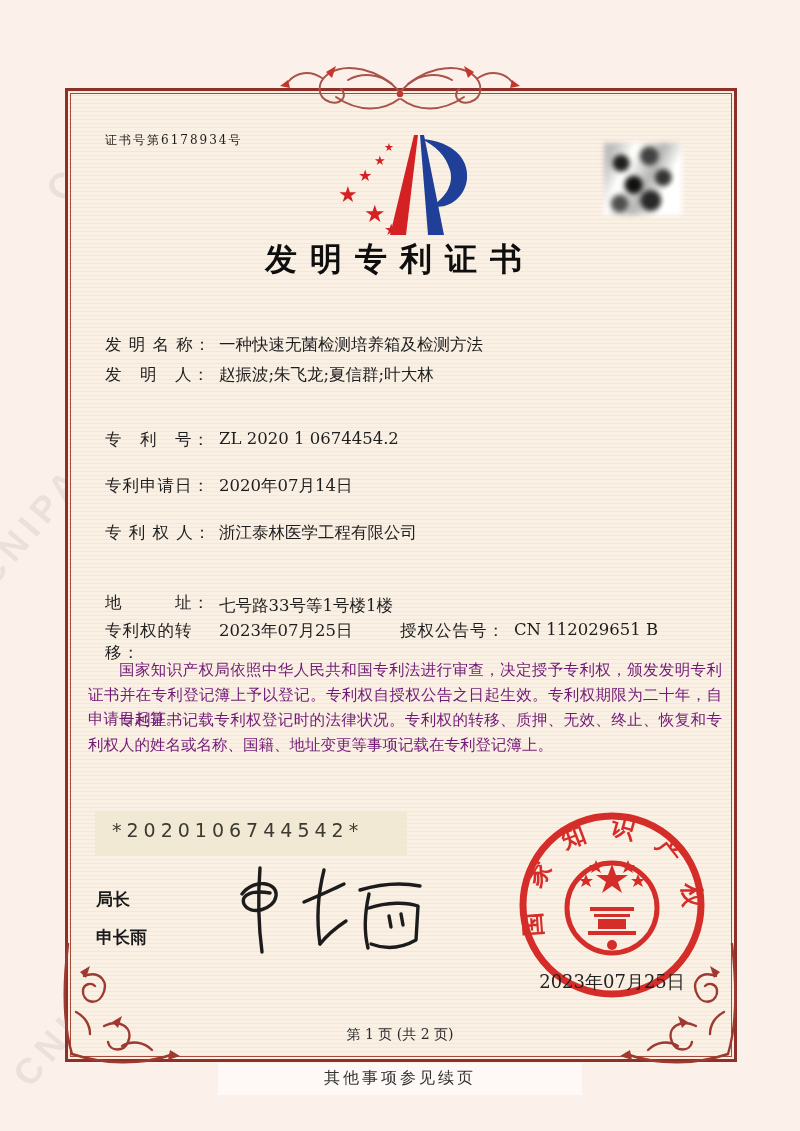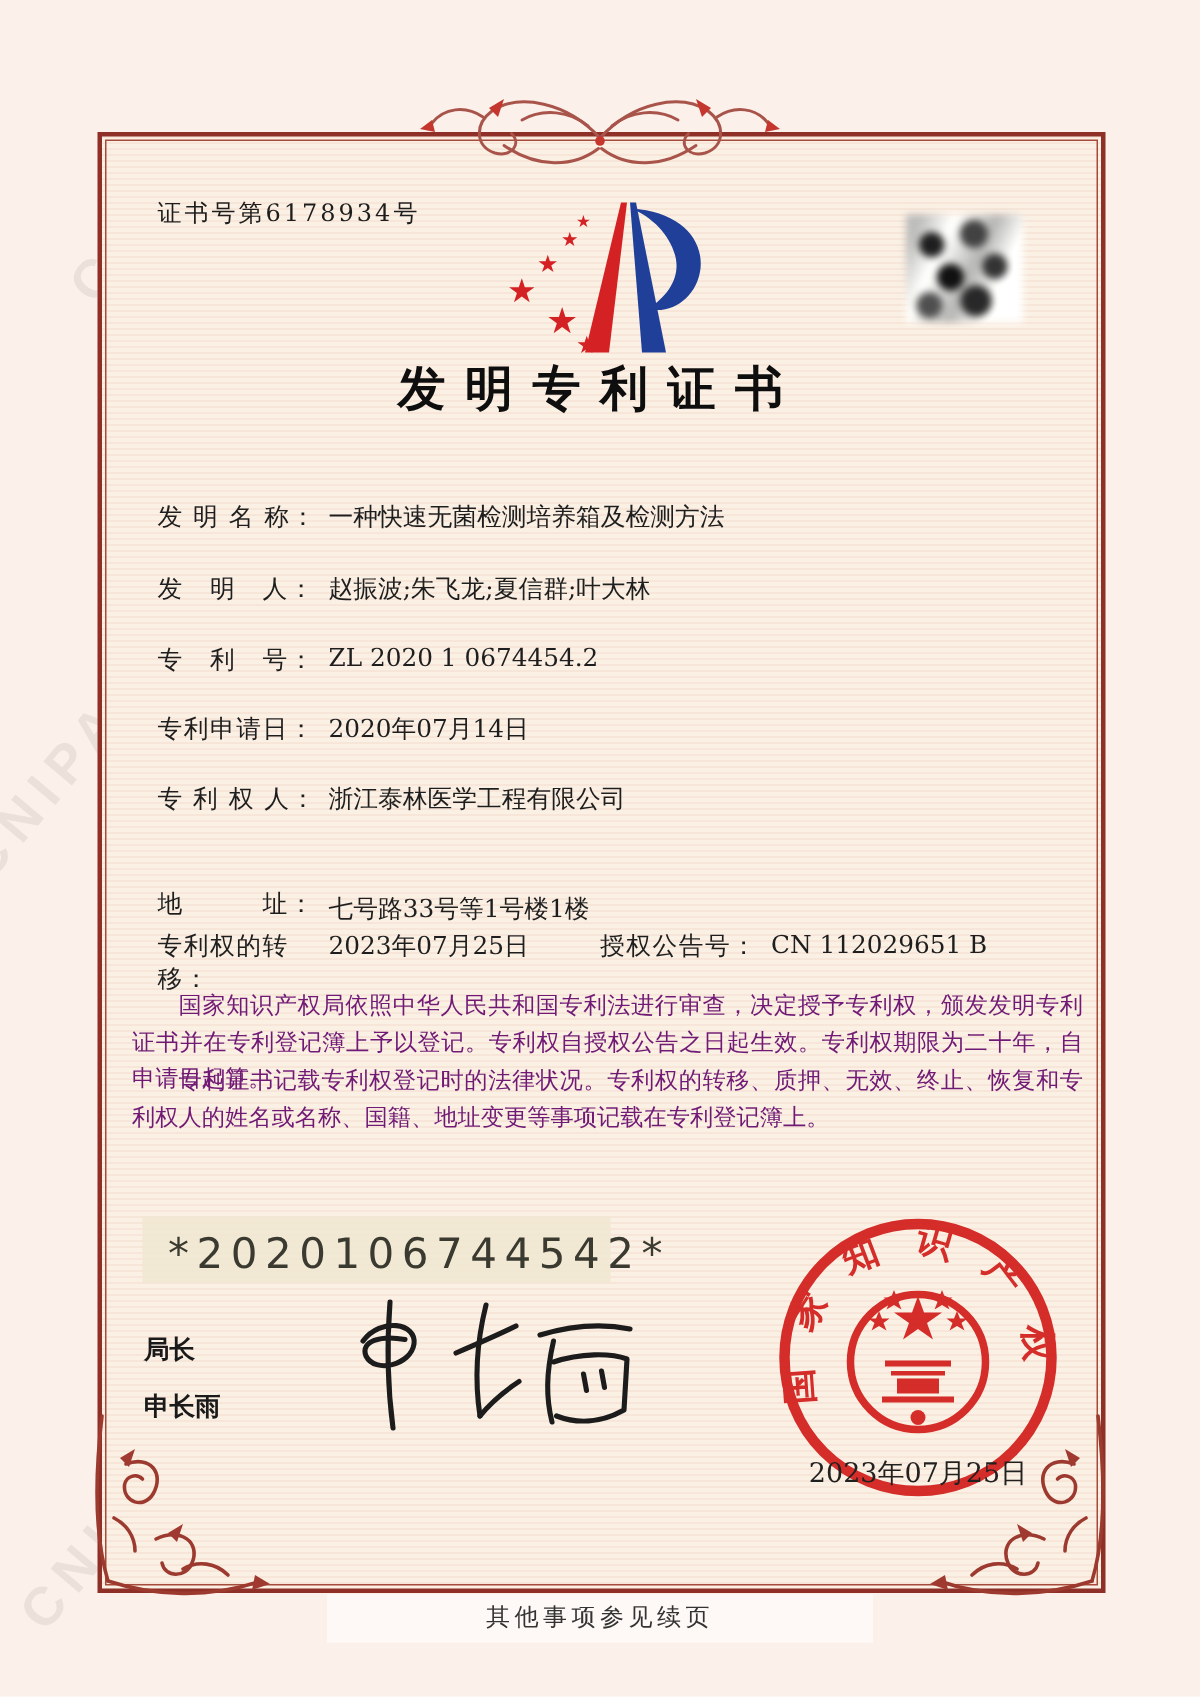--- a/index.html
+++ b/index.html
@@ -14,21 +14,21 @@
     letter-spacing:7px;color:rgba(150,140,138,0.16);white-space:nowrap;pointer-events:none;
   }
   .frame{
     position:absolute;left:65px;top:88px;width:666px;height:968px;
     border:3px solid #8e2f28;
     background:
       repeating-linear-gradient(to bottom, rgba(216,160,138,0.13) 0 1px, rgba(0,0,0,0) 1px 4px),
       #fbf0e4;
   }
   .frame-inner{position:absolute;inset:2px;border:1px solid #a64a3c;pointer-events:none;}
-  .cert-no{position:absolute;left:105px;top:132px;font-size:16px;letter-spacing:2px;color:#1d1d1d;}
+  .cert-no{position:absolute;left:105px;top:132px;font-size:12px;letter-spacing:2px;color:#1d1d1d;}
   .logo{position:absolute;left:338px;top:132px;width:132px;height:106px;}
   .logo .star{position:absolute;color:#d42224;line-height:1;}
   .stamp-blur{
     position:absolute;left:604px;top:143px;width:78px;height:72px;background:#f2f2f0;
     background-image:
       radial-gradient(circle at 22% 28%, #2b2b2b 0 9%, rgba(0,0,0,0) 12%),
       radial-gradient(circle at 58% 18%, #4a4a4a 0 11%, rgba(0,0,0,0) 14%),
       radial-gradient(circle at 38% 58%, #1f1f1f 0 12%, rgba(0,0,0,0) 16%),
       radial-gradient(circle at 76% 48%, #3d3d3d 0 10%, rgba(0,0,0,0) 14%),
       radial-gradient(circle at 60% 80%, #333 0 12%, rgba(0,0,0,0) 16%),
@@ -43,21 +43,21 @@
   .field{position:absolute;left:105px;width:600px;font-size:16.5px;color:#1e1e1e;}
   .field .lbl{display:inline-block;width:114px;vertical-align:top;letter-spacing:1px;}
   .field .val{display:inline-block;width:470px;vertical-align:top;}
   .para{
     position:absolute;left:88px;width:634px;font-size:15.5px;line-height:24.5px;
     color:#701a75;text-indent:2em;text-align:justify;
   }
   .serial-band{position:absolute;left:95px;top:811px;width:312px;height:44px;background:rgba(240,232,210,0.85);}
   .serial{
     position:absolute;left:112px;top:819px;
-    font-family:"DejaVu Sans", sans-serif;font-size:28px;letter-spacing:5px;color:#3a3a30;
+    font-family:"DejaVu Sans", sans-serif;font-size:19px;letter-spacing:5px;color:#3a3a30;
   }
   .signer{position:absolute;left:96px;font-family:"DejaVu Sans", sans-serif;font-size:17px;font-weight:600;color:#1a1a1a;}
   .signature{position:absolute;left:232px;top:860px;width:205px;height:102px;}
   .seal{position:absolute;left:511px;top:812px;width:202px;height:198px;opacity:.95;}
   .footer-page{position:absolute;left:0;top:1026px;width:800px;text-align:center;font-size:14px;color:#2a2a2a;}
   .cont-band{position:absolute;left:218px;top:1063px;width:364px;height:32px;background:rgba(255,255,255,0.55);}
   .footer-note{position:absolute;left:0;top:1068px;width:800px;text-align:center;font-size:16px;color:#333;letter-spacing:3px;}
   .orn{position:absolute;pointer-events:none;}
   svg{display:block;}
 </style>
@@ -150,21 +150,21 @@
     </svg>
   </div>
 
   <div class="stamp-blur"></div>
 
   <div class="title">发明专利证书</div>
 
   <div class="field" style="top:334px">
     <span class="lbl">发 明 名 称：</span><span class="val">一种快速无菌检测培养箱及检测方法</span>
   </div>
-  <div class="field" style="top:382px">
+  <div class="field" style="top:364px">
     <span class="lbl">发　明　人：</span><span class="val">赵振波;朱飞龙;夏信群;叶大林</span>
   </div>
   <div class="field" style="top:429px">
     <span class="lbl">专　利　号：</span><span class="val">ZL 2020 1 0674454.2</span>
   </div>
   <div class="field" style="top:475px">
     <span class="lbl">专利申请日：</span><span class="val">2020年07月14日</span>
   </div>
   <div class="field" style="top:522px">
     <span class="lbl">专 利 权 人：</span><span class="val">浙江泰林医学工程有限公司</span>
@@ -224,16 +224,17 @@
         <rect x="79" y="95" width="44" height="4"></rect>
         <rect x="83" y="102" width="36" height="3"></rect>
         <rect x="87" y="107" width="28" height="10"></rect>
         <rect x="77" y="119" width="48" height="4"></rect>
         <circle cx="101" cy="133" r="5"></circle>
       </g>
       <text x="101" y="176" text-anchor="middle" font-size="18" fill="#161616" font-family="DejaVu Serif, serif">2023年07月25日</text>
     </svg>
   </div>
 
+  <div class="footer-page">第 1 页 (共 2 页)</div>
   <div class="cont-band"></div>
   <div class="footer-note">其他事项参见续页</div>
 
 </div>
 
 </body></html>

